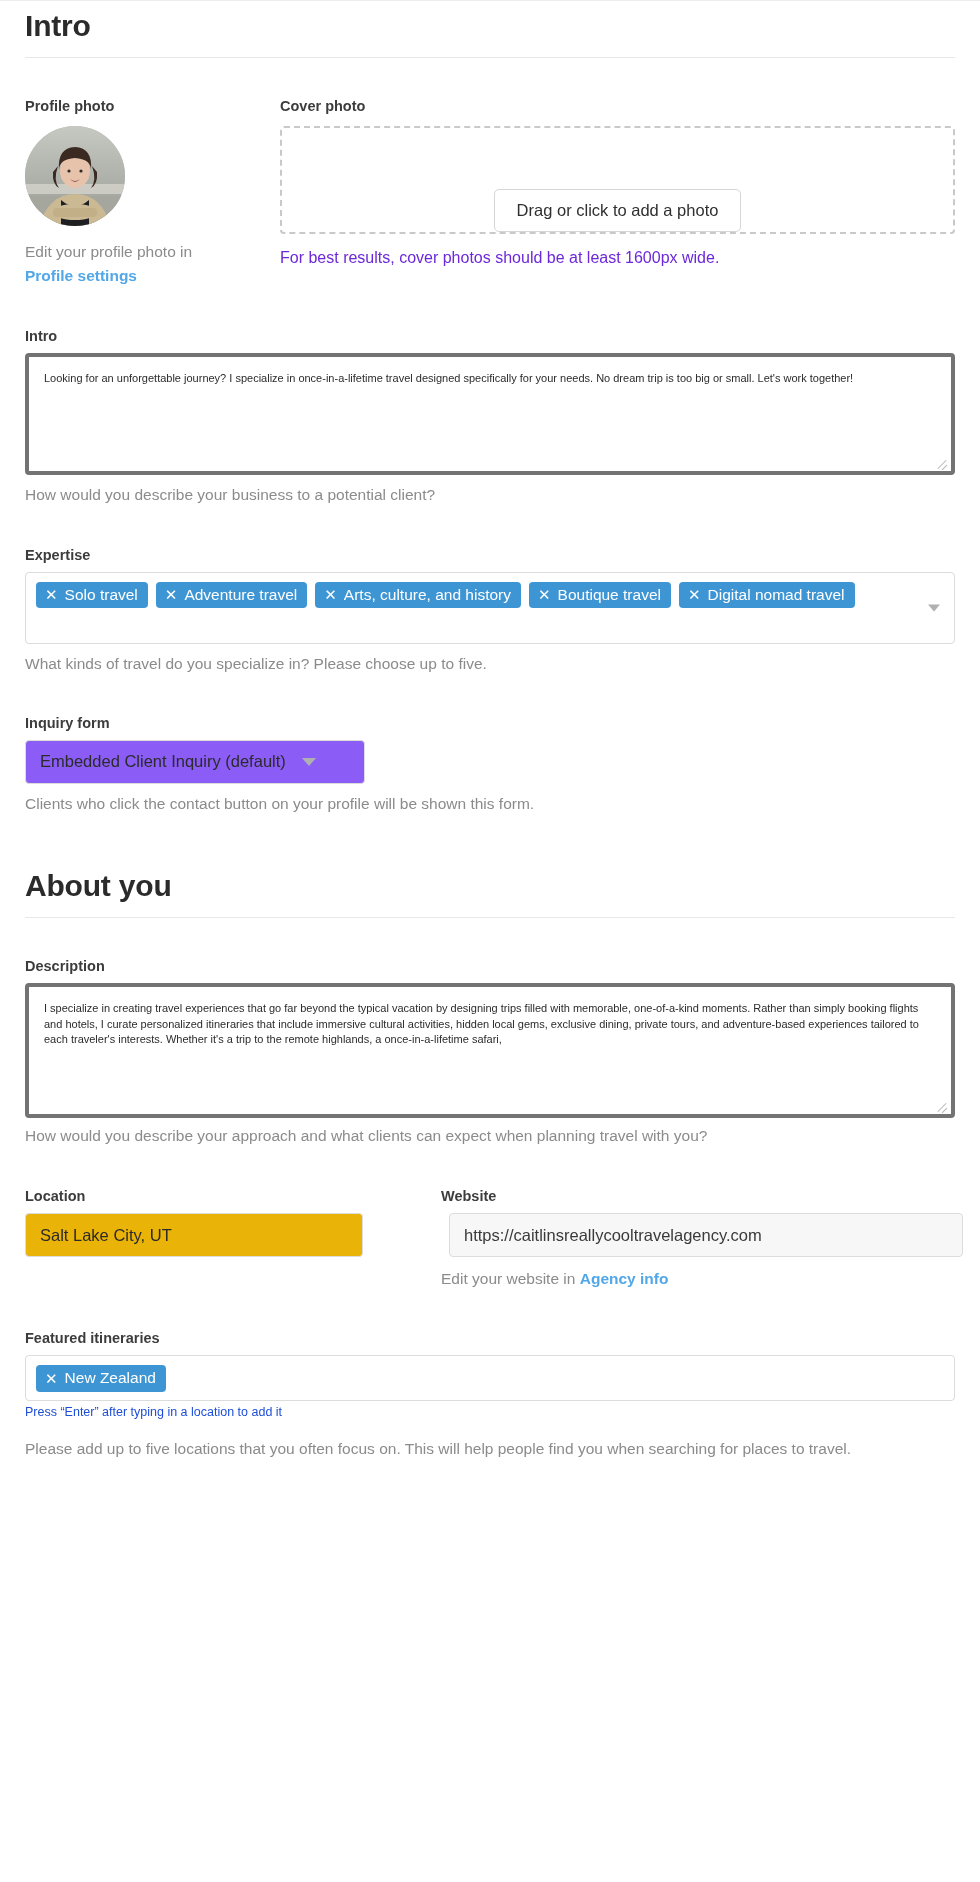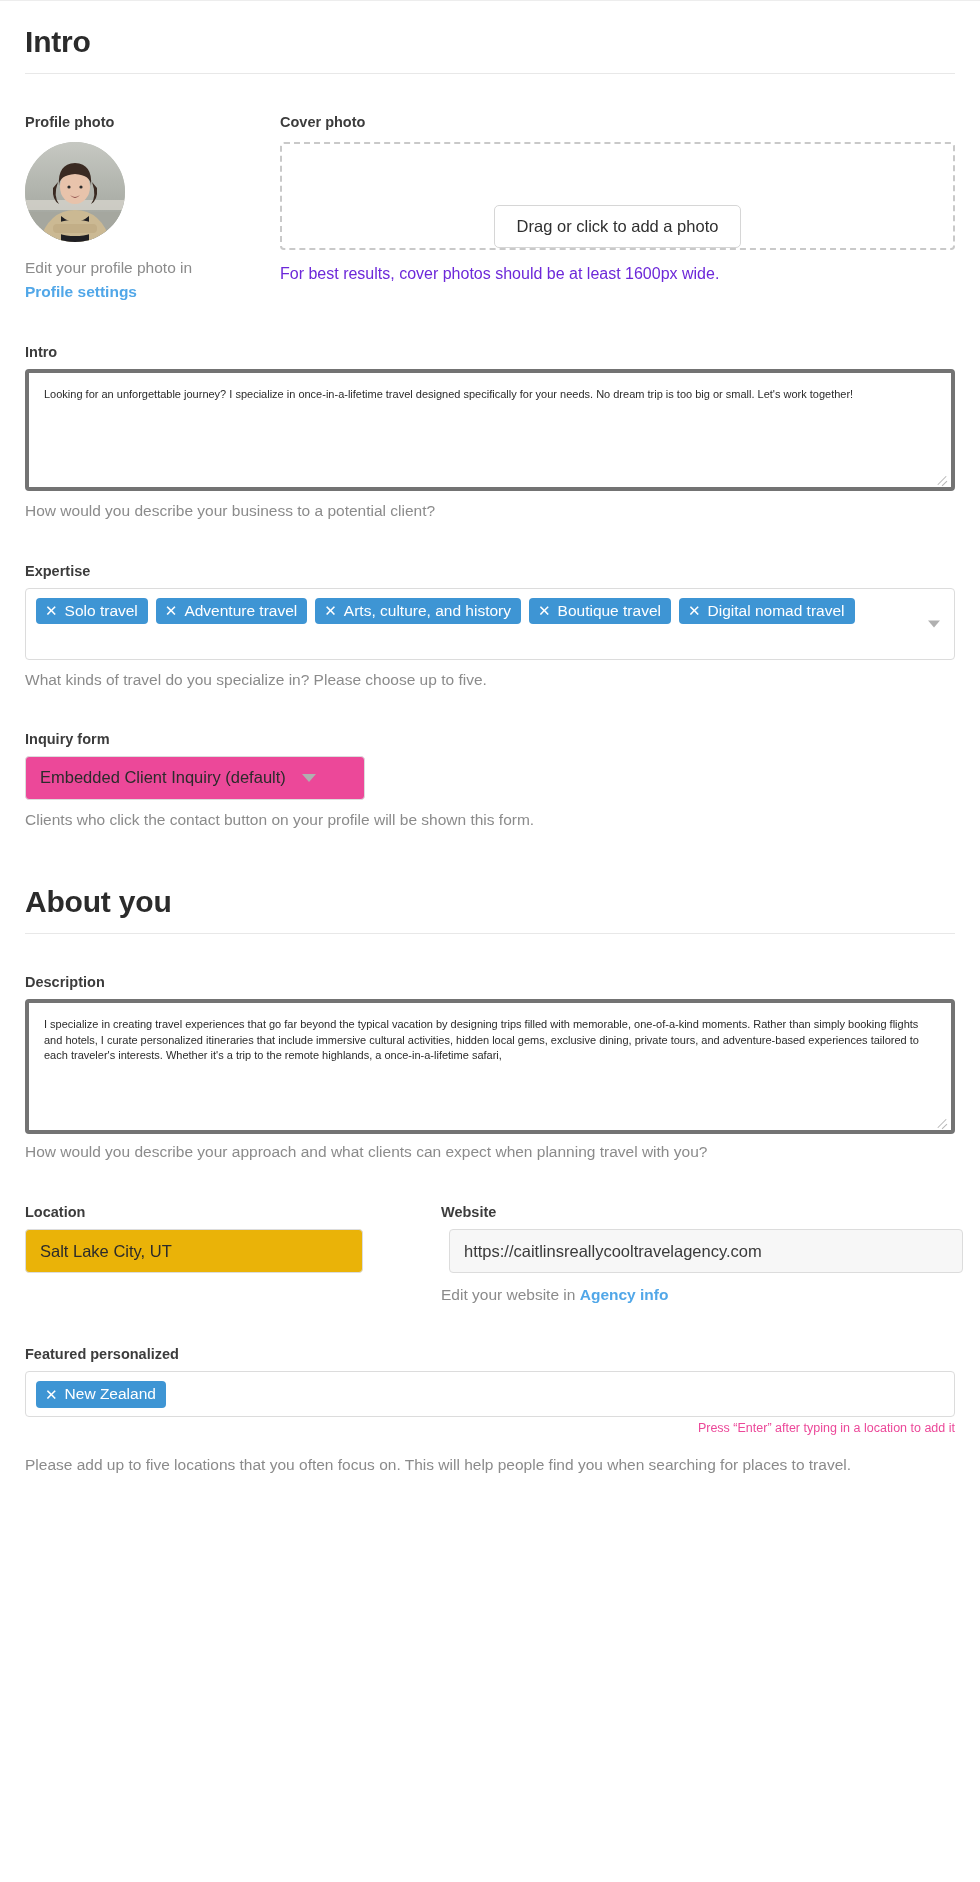--- a/index.html
+++ b/index.html
@@ -5,21 +5,21 @@
   * { box-sizing: border-box; }
   html, body { margin: 0; padding: 0; }
   body {
     width: 980px;
     min-height: 1882px;
     background: #ffffff;
     font-family: "Liberation Sans", sans-serif;
     color: #2d2d2d;
     -webkit-font-smoothing: antialiased;
   }
-  .page { width: 980px; padding: 16px 25px; }
+  .page { width: 980px; padding: 0 25px; }
 
   
   .section-title {
     font-size: 30px;
     font-weight: bold;
     color: #2b2b2b;
     letter-spacing: -0.2px;
     margin: 0;
     padding: 0 0 14px 0;
   }
@@ -44,24 +44,23 @@
   }
   .help-text {
     font-size: 15.5px;
     color: #8b8b8b;
     margin: 9px 0 0 0;
     line-height: 1.45;
     font-weight: normal;
   }
   .help-text-sm {
     font-size: 12.5px;
-    color: #ec4899;
+    color: #1d4ed8;
     margin: 3px 0 0 0;
     line-height: 1.4;
-    text-align: right;
   }
   .link {
     color: #51a7e8;
     font-weight: bold;
     text-decoration: none;
     cursor: pointer;
   }
 
   
   .two-col {
@@ -210,21 +209,21 @@
     border-right: 6px solid transparent;
     border-top: 7px solid #b0b0b0;
     cursor: pointer;
   }
 
   
   .select-box {
     width: 340px;
     border: 1px solid #dcdcdc;
     border-radius: 4px;
-    background: #ec4899;
+    background: #8b5cf6;
     height: 44px;
     display: flex;
     align-items: center;
     padding: 0 14px;
     cursor: pointer;
     position: relative;
     text-align: right;
   }
   .select-value { font-size: 16.5px; color: #2b2b2b; }
   .select-caret {
@@ -383,21 +382,21 @@
       <div class="text-input readonly">
         <span>https://caitlinsreallycooltravelagency.com</span>
       </div>
       <p class="help-text" style="margin-top:11px;"><span>Edit your website in</span> <a class="link">Agency info</a></p>
     </div>
   </div>
 
   <div class="gap-40"></div>
 
   <div class="block">
-    <span class="field-label">Featured personalized</span>
+    <span class="field-label">Featured itineraries</span>
     <div class="tag-field">
       <div class="tags-wrap" id="destination-tags">
           <span class="tag">
             <span class="x">✕</span>
             <span>New Zealand</span>
           </span>
         </div>
     </div>
     <p class="help-text-sm">Press “Enter” after typing in a location to add it</p>
     <p class="help-text" style="margin-top:16px;">Please add up to five locations that you often focus on. This will help people find you when searching for places to travel.</p>

